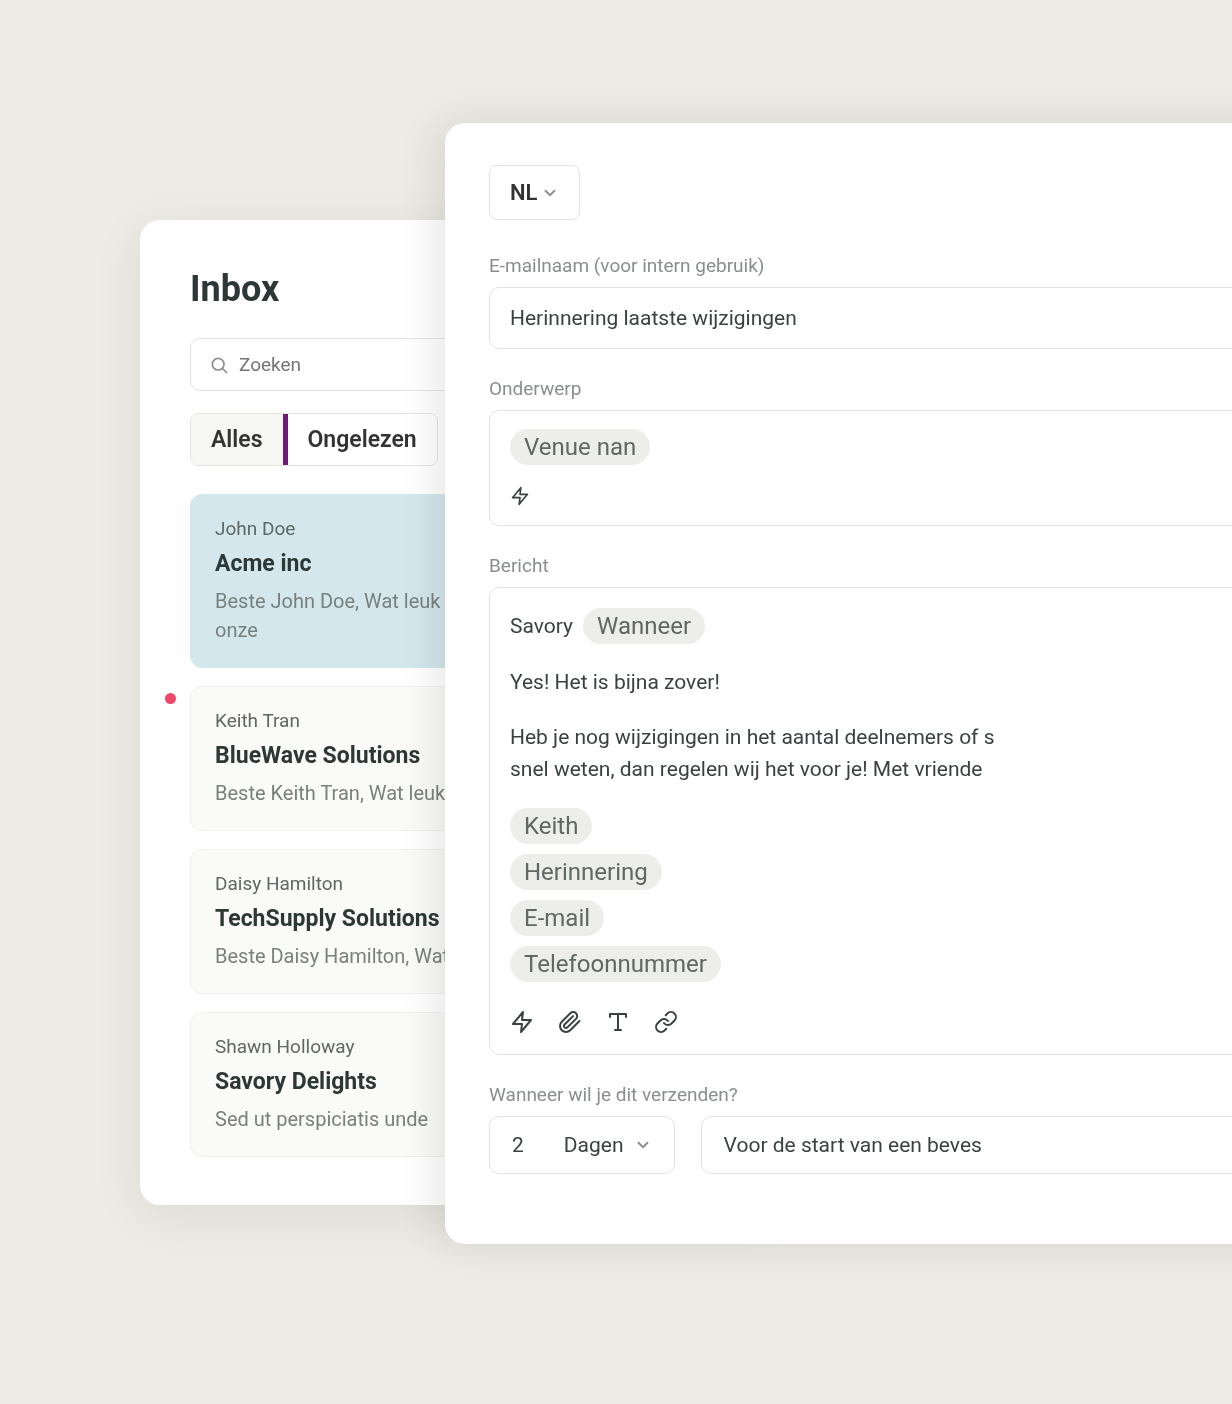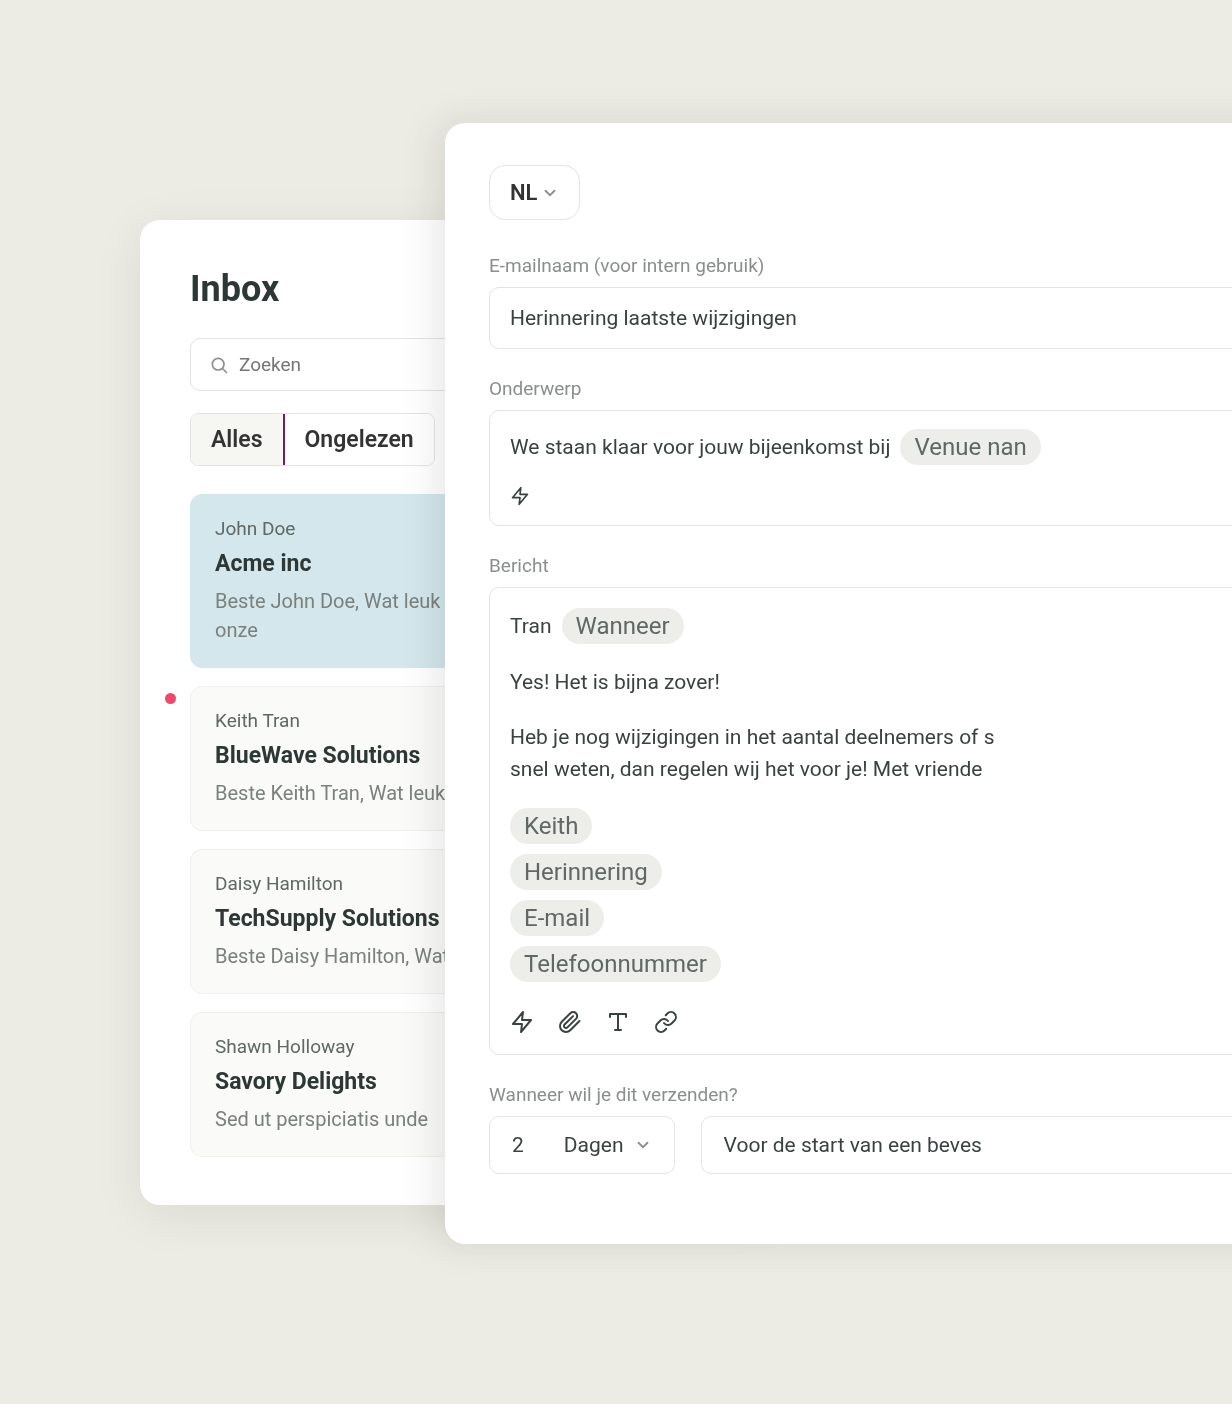--- a/index.html
+++ b/index.html
@@ -69,21 +69,21 @@
       font-size: 23px;
       font-weight: 600;
       color: #333;
       background: #fff;
       cursor: pointer;
       border: none;
     }
     .tab.active {
       background: #f6f6f3;
     }
-    .tab-group .tab + .tab { border-left: 2px solid #701a75; }
+    .tab-group .tab + .tab { border-left: 5px solid #701a75; }
     .tab2 {
       padding: 12px 18px;
       font-size: 19px;
       color: #333;
       background: #fff;
       border: 1px solid #e3e3e0;
       border-radius: 8px;
       cursor: pointer;
     }
     .message-list {
@@ -142,21 +142,21 @@
       display: flex;
       align-items: center;
       gap: 28px;
       margin-bottom: 34px;
     }
     .lang-select {
       display: flex;
       align-items: center;
       gap: 4px;
       border: 1px solid #e3e3e0;
-      border-radius: 16px;
+      border-radius: 8px;
       padding: 14px 20px;
       font-size: 22px;
       font-weight: 600;
       color: #333;
       cursor: pointer;
     }
     .lang-select svg { width: 18px; height: 18px; stroke: #8a8f8c; }
     .editor-title {
       font-size: 30px;
       font-weight: 700;
@@ -325,34 +325,33 @@
 
   <div class="field">
     <div class="field-label">E-mailnaam (voor intern gebruik)</div>
     <input class="text-input" value="Herinnering laatste wijzigingen" style="">
   </div>
 
   <div class="field">
     <div class="field-label">Onderwerp</div>
     <div class="subject-box">
       <div class="subject-line">
-        <span>We staan klaar voor jouw bijeenkomst bij</span>
         <span class="chip">Venue nan</span>
       </div>
       <svg class="icon" width="20" height="22" viewBox="0 0 24 24" fill="none" stroke="#3a423f" stroke-width="2" stroke-linecap="round" stroke-linejoin="round">
           <polygon points="13 2 3 14 12 14 11 22 21 10 12 10 13 2"></polygon>
         </svg>
     </div>
   </div>
 
   <div class="field">
     <div class="field-label">Bericht</div>
     <div class="message-box">
       <div class="msg-line">
-        <span>Tran</span>
+        <span>Savory</span>
         <span class="chip">Wanneer</span>
       </div>
       <div class="msg-body-text">Yes! Het is bijna zover!</div>
       <div class="msg-body-text" style="white-space:pre-line">Heb je nog wijzigingen in het aantal deelnemers of s
 snel weten, dan regelen wij het voor je! Met vriende</div>
       <div class="chip-stack">
         <span class="chip">Keith</span>
         <span class="chip">Herinnering</span>
         <span class="chip">E-mail</span>
         <span class="chip">Telefoonnummer</span>

